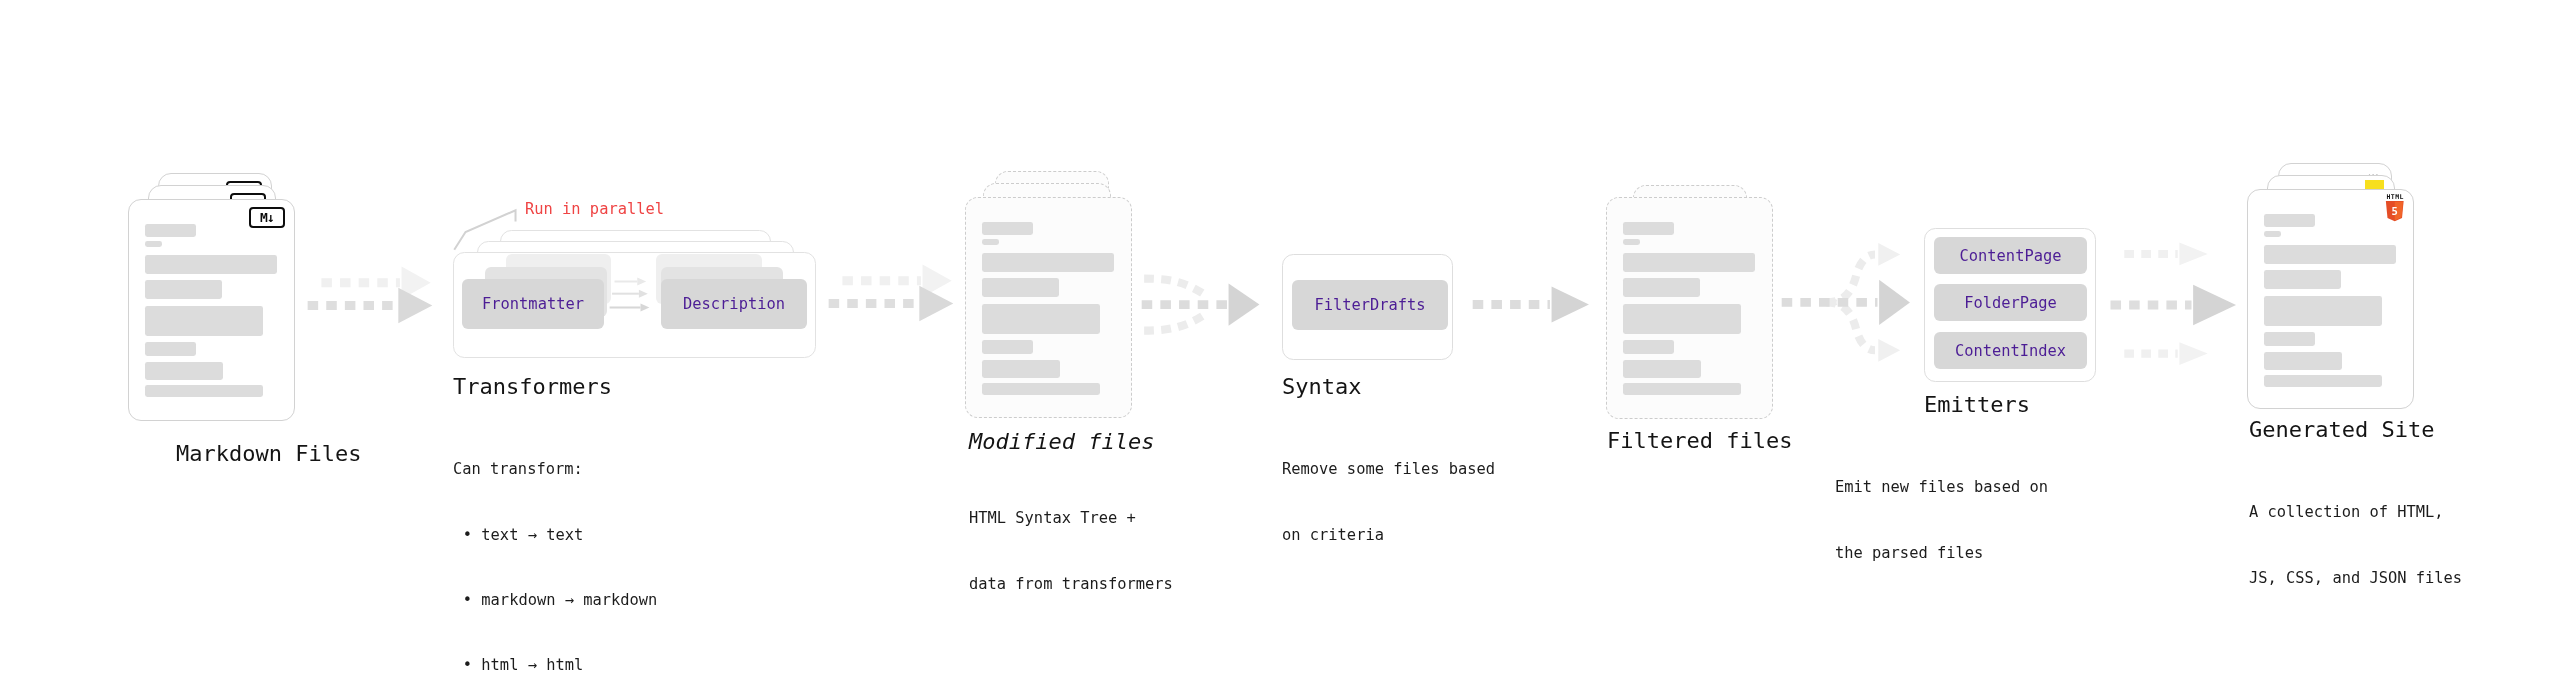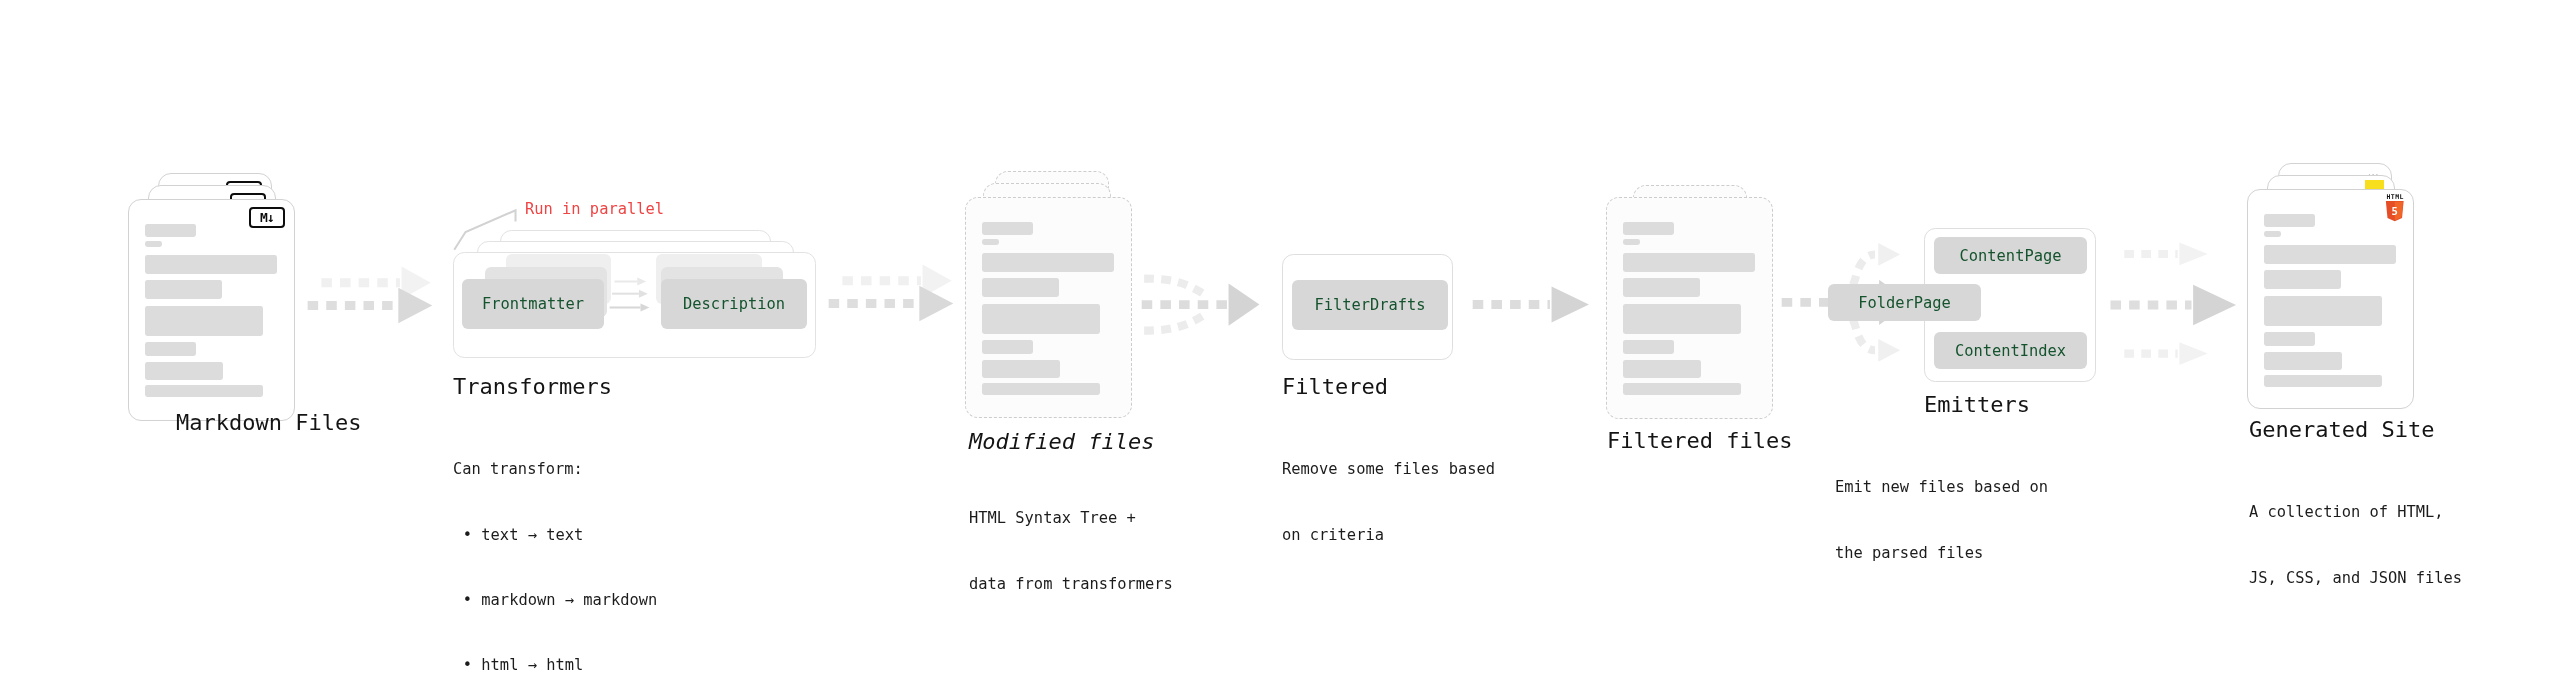--- a/index.html
+++ b/index.html
@@ -16,21 +16,21 @@
   .md-badge{position:absolute;top:7.3px;right:9px;width:36px;height:20.3px;background:#fff;
     border:2.4px solid #0d0d0d;border-radius:4.1px;color:#0d0d0d;font-size:13px;font-weight:700;
     display:flex;align-items:center;justify-content:center;letter-spacing:-0.8px;box-sizing:border-box;}
   .html5-badge{position:absolute;top:4.1px;right:8.1px;width:19.5px;text-align:center;}
   .html5-word{font-size:6.5px;font-weight:700;color:#111;letter-spacing:0.4px;line-height:7.3px;}
   .js-badge{position:absolute;top:4.1px;right:9.8px;width:19.5px;height:16.3px;background:#f7df1e;}
   .css-badge{position:absolute;top:3.3px;right:9.8px;width:16.3px;text-align:center;}
   .css-word{font-size:5.7px;font-weight:700;color:#111;line-height:6.5px;letter-spacing:0.4px;}
   .css-bar{height:2.4px;background:#2b62d9;margin-top:0.8px;border-radius:0.8px;}
   
-  .pill{position:absolute;background:#d7d7d7;border-radius:6px;color:#14532d;font-size:15.4px;
+  .pill{position:absolute;background:#d7d7d7;border-radius:6px;color:#4c1d95;font-size:15.4px;
     display:flex;align-items:center;justify-content:center;box-sizing:border-box;}
   .ghost1{background:#e3e3e3;}
   .ghost2{background:#efefef;}
   .outline{position:absolute;background:#ffffff;border:1.6px solid #e2e2e2;border-radius:11.4px;box-sizing:border-box;}
   .outline.darker{border-color:#dedede;}
   
   .t-title{position:absolute;font-size:22px;line-height:24.4px;color:#141414;white-space:pre;}
   .t-desc{position:absolute;font-size:15.4px;line-height:22px;color:#1c1c1c;white-space:pre;}
   .t-desc .bullet{padding-left:9.8px;line-height:21px;}
   .t-desc .lead{line-height:23px;}
@@ -55,21 +55,21 @@
           <div class="skel" style="top: 24.4px; width: 51px; height: 12.2px;"></div>
           <div class="skel" style="top: 41px; width: 17px; height: 5.7px;"></div>
           <div class="skel" style="top: 55px; width: 132px; height: 18.7px;"></div>
           <div class="skel" style="top: 80px; width: 77px; height: 18.7px;"></div>
           <div class="skel" style="top: 106px; width: 118px; height: 30px;"></div>
           <div class="skel" style="top: 142px; width: 51px; height: 14px;"></div>
           <div class="skel" style="top: 162px; width: 78px; height: 18px;"></div>
           <div class="skel" style="top: 185px; width: 118px; height: 12.2px;"></div>
         </div>
     </div>
-    <div class="t-title" style="left:128px;top:411px;padding-left:48px;">Markdown Files</div>
+    <div class="t-title" style="left:128px;top:442px;padding-left:48px;">Markdown Files</div>
   </div>
 
   <svg class="arrow-svg" style="left:301px;top:265px;" width="142" height="85" viewBox="0 0 175 105">
     <line x1="25" y1="22" x2="122" y2="22" stroke="#f0f0f0" stroke-width="11" stroke-dasharray="13 10"></line>
     <polygon points="124,2 160,22 124,42" fill="#f2f2f2"></polygon>
     <line x1="8" y1="50" x2="118" y2="50" stroke="#dedede" stroke-width="11" stroke-dasharray="13 10"></line>
     <polygon points="120,28 162,50 120,72" fill="#d9d9d9"></polygon>
   </svg>
 
   <div>
@@ -140,21 +140,21 @@
   <svg class="arrow-svg" style="left:1136px;top:246px;" width="134" height="118" viewBox="0 0 165 145">
     <path d="M 10,40 C 42,40 62,44 88,62" fill="none" stroke="#ececec" stroke-width="10" stroke-dasharray="12 9"></path>
     <path d="M 10,104 C 42,104 62,100 88,82" fill="none" stroke="#ececec" stroke-width="10" stroke-dasharray="12 9"></path>
     <line x1="7" y1="72" x2="112" y2="72" stroke="#dcdcdc" stroke-width="11" stroke-dasharray="13 10"></line>
     <polygon points="114,46 152,72 114,98" fill="#d4d4d4"></polygon>
   </svg>
 
   <div>
     <div class="outline darker" style="left:1282px;top:254px;width:171px;height:106px;"></div>
     <div class="pill" style="left:1292px;top:280px;width:156px;height:50px;">FilterDrafts</div>
-    <div class="t-title" style="left:1282px;top:375px;">Filtered</div>
+    <div class="t-title" style="left:1282px;top:375px;">Syntax</div>
     <div class="t-desc" style="left:1282px;top:414px;">
       <div>Remove some files based</div>
       <div>on criteria</div>
     </div>
   </div>
 
   <svg class="arrow-svg" style="left:1467px;top:280px;" width="126" height="49" viewBox="0 0 155 60">
     <line x1="7" y1="30" x2="102" y2="30" stroke="#dcdcdc" stroke-width="11" stroke-dasharray="13 10"></line>
     <polygon points="104,8 150,30 104,52" fill="#d4d4d4"></polygon>
   </svg>
@@ -181,21 +181,21 @@
     <polygon points="126,1 153,15 126,29" fill="#f0f0f0"></polygon>
     <path d="M 62,74 C 85,74 94,88 99,108 C 103,122 110,133 122,133" fill="none" stroke="#ececec" stroke-width="10" stroke-dasharray="12 9"></path>
     <polygon points="126,119 153,133 126,147" fill="#f0f0f0"></polygon>
     <line x1="7" y1="74" x2="125" y2="74" stroke="#dcdcdc" stroke-width="11" stroke-dasharray="13 10"></line>
     <polygon points="127,46 165,74 127,102" fill="#d4d4d4"></polygon>
   </svg>
 
   <div>
     <div class="outline darker" style="left:1924px;top:228px;width:172px;height:154px;"></div>
     <div class="pill" style="left:1934px;top:237px;width:153px;height:37px;">ContentPage</div>
-    <div class="pill" style="left:1828px;top:284px;width:153px;height:37px;">FolderPage</div>
+    <div class="pill" style="left:1934px;top:284px;width:153px;height:37px;">FolderPage</div>
     <div class="pill" style="left:1934px;top:332px;width:153px;height:37px;">ContentIndex</div>
     <div class="t-title" style="left:1924px;top:393px;">Emitters</div>
     <div class="t-desc" style="left:1835px;top:432px;">
       <div>Emit new files based on</div>
       <div>the parsed files</div>
     </div>
   </div>
 
   <svg class="arrow-svg" style="left:2106px;top:241px;" width="137" height="128" viewBox="0 0 168 158">
     <line x1="22" y1="16" x2="88" y2="16" stroke="#f0f0f0" stroke-width="10" stroke-dasharray="12 9"></line>

